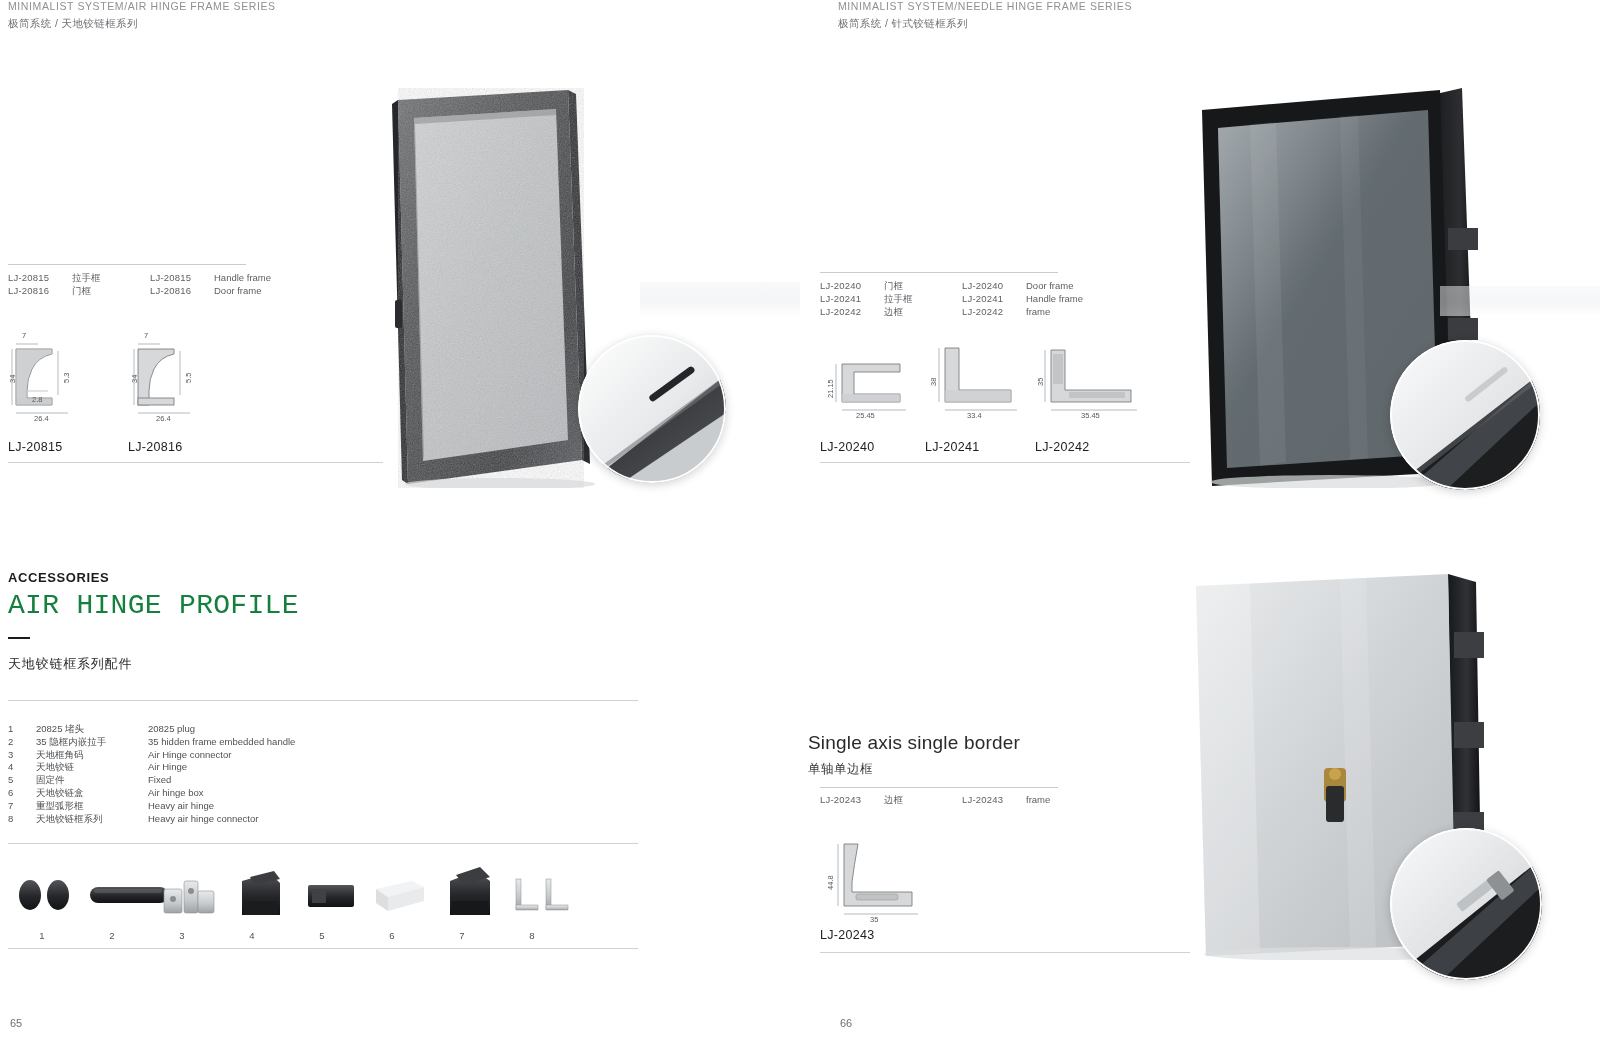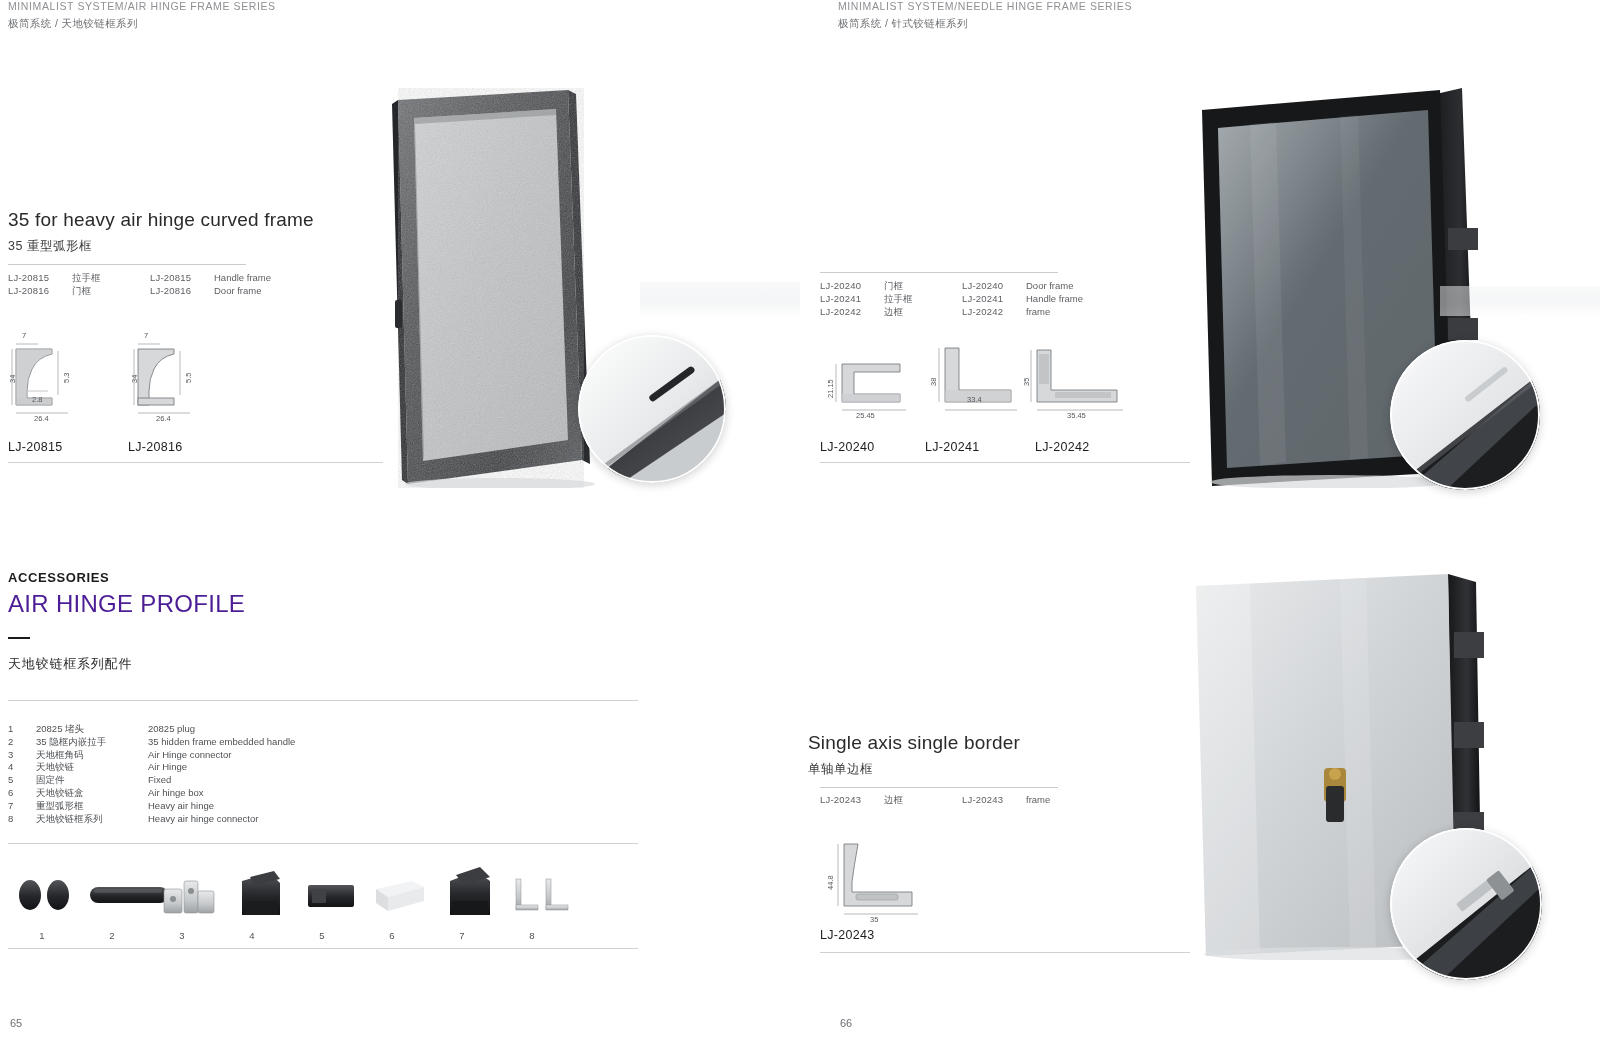--- a/index.html
+++ b/index.html
@@ -122,24 +122,25 @@
   
   .acc-eyebrow {
     position: absolute;
     font-size: 13px;
     font-weight: bold;
     letter-spacing: 0.6px;
     color: #1b1b1d;
   }
   .acc-title {
     position: absolute;
-    font-size: 24px;
+    font-size: 28px;
     font-weight: 300;
     letter-spacing: 0.3px;
-    color: #4c1d95;
+    color: #15803d;
+    font-family: Liberation Mono, monospace;
   }
   .acc-dash {
     position: absolute;
     width: 22px; height: 1.5px;
     background: #1b1b1d;
   }
   .acc-cn {
     position: absolute;
     font-size: 13px;
     color: #2b2b2d;
@@ -256,24 +257,20 @@
           <polygon points="10,148 148,40 148,78 44,148" fill="url(#bubMetal)"></polygon>
           <rect x="70" y="62" width="54" height="7" rx="3.5" fill="#24262a" transform="rotate(-36 70 62)"></rect>
           <polygon points="0,148 148,40 148,46 6,148" fill="#7d8083" opacity="0.5"></polygon>
         </g>
         <circle cx="74" cy="74" r="73" fill="none" stroke="#ffffff" stroke-width="2"></circle>
       </svg>
     </div>
 
     <div class="shadowbar" style="left:640px; top:282px; width:160px; height:36px; opacity:0.55;"></div>
 
-    <div class="sec-title" style="left:8px; top:209px;">
-      <div class="t-en">35 for heavy air hinge curved frame</div>
-      <div class="t-cn">35 重型弧形框</div>
-    </div>
 
     <div class="code-rule" style="left:8px; top:264px; width:238px;"></div>
 
     <div class="code-list" style="left:8px; top:271px;">
       <div class="row">
         <span class="c1">LJ-20815</span>
         <span class="c2">拉手框</span>
         <span class="c3">LJ-20815</span>
         <span class="c4">Handle frame</span>
       </div>
@@ -549,25 +546,25 @@
     <div class="prof-label" style="left:20px; top:440px;">LJ-20240</div>
 
     <div class="dwg" style="left:125px; top:338px; width:110px; height:90px;">
       <svg width="110" height="90" viewBox="0 0 110 90">
         <path d="M20,10 L34,10 L34,52 L86,52 L86,64 L20,64 Z" fill="#d6d8da" stroke="#7c7f82" stroke-width="0.9"></path>
         <rect x="20" y="52" width="66" height="12" fill="#cdcfd1" opacity="0.6"></rect>
         <line x1="14" y1="10" x2="14" y2="64" stroke="#888b8e" stroke-width="0.6"></line>
         <line x1="20" y1="72" x2="92" y2="72" stroke="#888b8e" stroke-width="0.6"></line>
       </svg>
       <div class="dim vert" style="left:4px; top:48px;">38</div>
-      <div class="dim" style="left:42px; top:57px;">33.4</div>
+      <div class="dim" style="left:42px; top:73px;">33.4</div>
     </div>
     <div class="prof-label" style="left:125px; top:440px;">LJ-20241</div>
 
-    <div class="dwg" style="left:221px; top:340px; width:120px; height:88px;">
+    <div class="dwg" style="left:235px; top:340px; width:120px; height:88px;">
       <svg width="120" height="88" viewBox="0 0 120 88">
         <path d="M16,10 L30,10 L30,50 L96,50 L96,62 L16,62 Z" fill="#d6d8da" stroke="#7c7f82" stroke-width="0.9"></path>
         <rect x="18" y="14" width="10" height="30" fill="#c2c4c6"></rect>
         <rect x="34" y="52" width="56" height="6" fill="#c2c4c6"></rect>
         <line x1="10" y1="10" x2="10" y2="62" stroke="#888b8e" stroke-width="0.6"></line>
         <line x1="16" y1="70" x2="102" y2="70" stroke="#888b8e" stroke-width="0.6"></line>
       </svg>
       <div class="dim vert" style="left:1px; top:46px;">35</div>
       <div class="dim" style="left:46px; top:71px;">35.45</div>
     </div>

